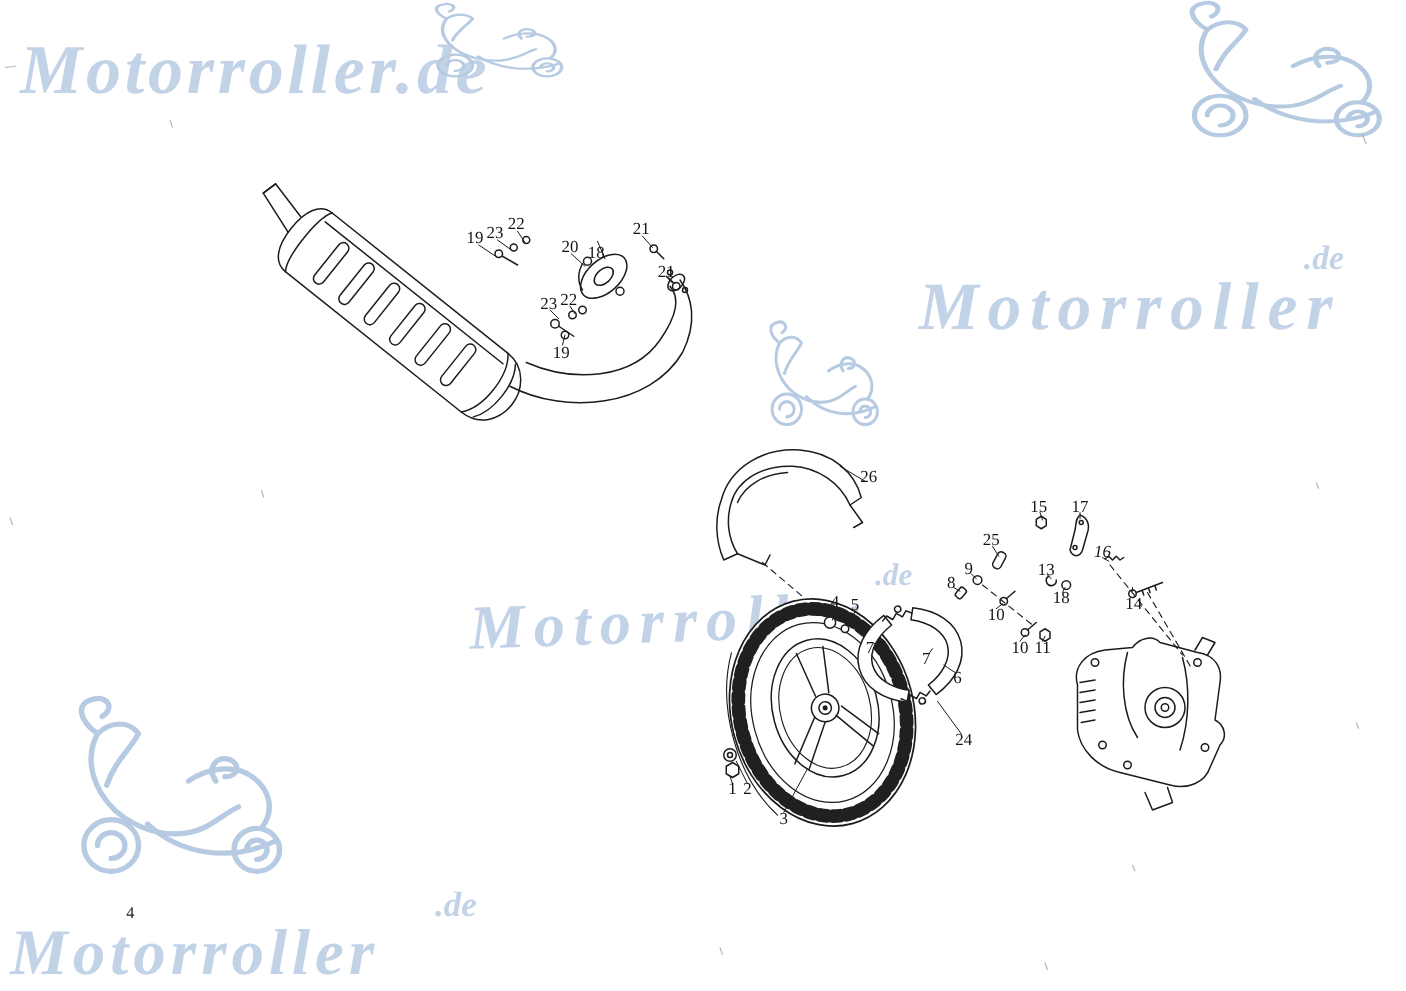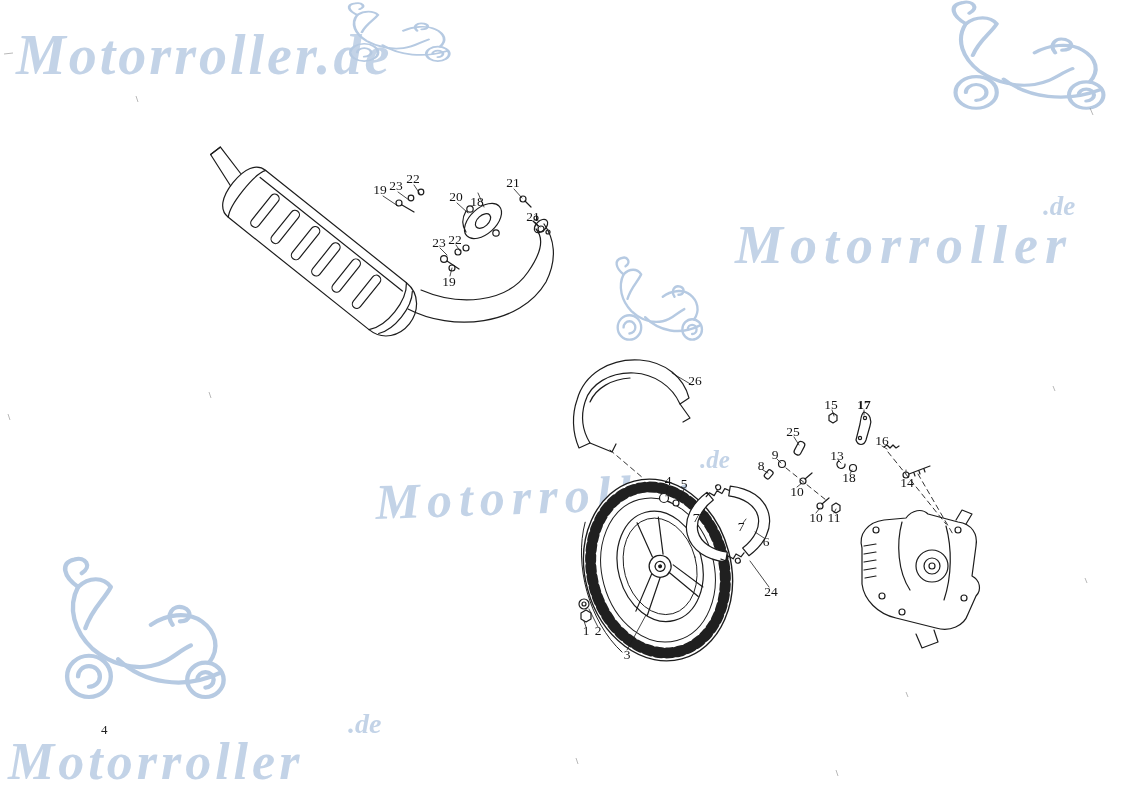--- a/index.html
+++ b/index.html
@@ -217,23 +217,23 @@
       <span class="callout" style="left: 413px; top: 179px;">22</span>
       <span class="callout" style="left: 456px; top: 197px; font-family: Liberation Serif, serif;">20</span>
       <span class="callout" style="left: 477px; top: 202px;">18</span>
       <span class="callout" style="left: 513px; top: 183px;">21</span>
       <span class="callout" style="left: 533px; top: 217px;">21</span>
       <span class="callout" style="left: 439px; top: 243px;">23</span>
       <span class="callout" style="left: 455px; top: 240px;">22</span>
       <span class="callout" style="left: 449px; top: 282px;">19</span>
       <span class="callout" style="left: 695px; top: 381px;">26</span>
       <span class="callout" style="left: 831px; top: 405px;">15</span>
-      <span class="callout" style="left: 864px; top: 405px; font-weight: bold;">17</span>
+      <span class="callout" style="left: 864px; top: 405px;">17</span>
       <span class="callout" style="left: 793px; top: 432px;">25</span>
-      <span class="callout" style="left: 882px; top: 441px;">16</span>
+      <span class="callout" style="left: 882px; top: 441px; font-style: italic;">16</span>
       <span class="callout" style="left: 775px; top: 455px;">9</span>
       <span class="callout" style="left: 761px; top: 466px;">8</span>
       <span class="callout" style="left: 837px; top: 456px;">13</span>
       <span class="callout" style="left: 907px; top: 466px; margin-top: 17px;">14</span>
       <span class="callout" style="left: 849px; top: 478px;">18</span>
       <span class="callout" style="left: 797px; top: 492px;">10</span>
       <span class="callout" style="left: 816px; top: 518px;">10</span>
       <span class="callout" style="left: 834px; top: 518px;">11</span>
       <span class="callout" style="left: 668px; top: 481px;">4</span>
       <span class="callout" style="left: 684px; top: 484px;">5</span>

